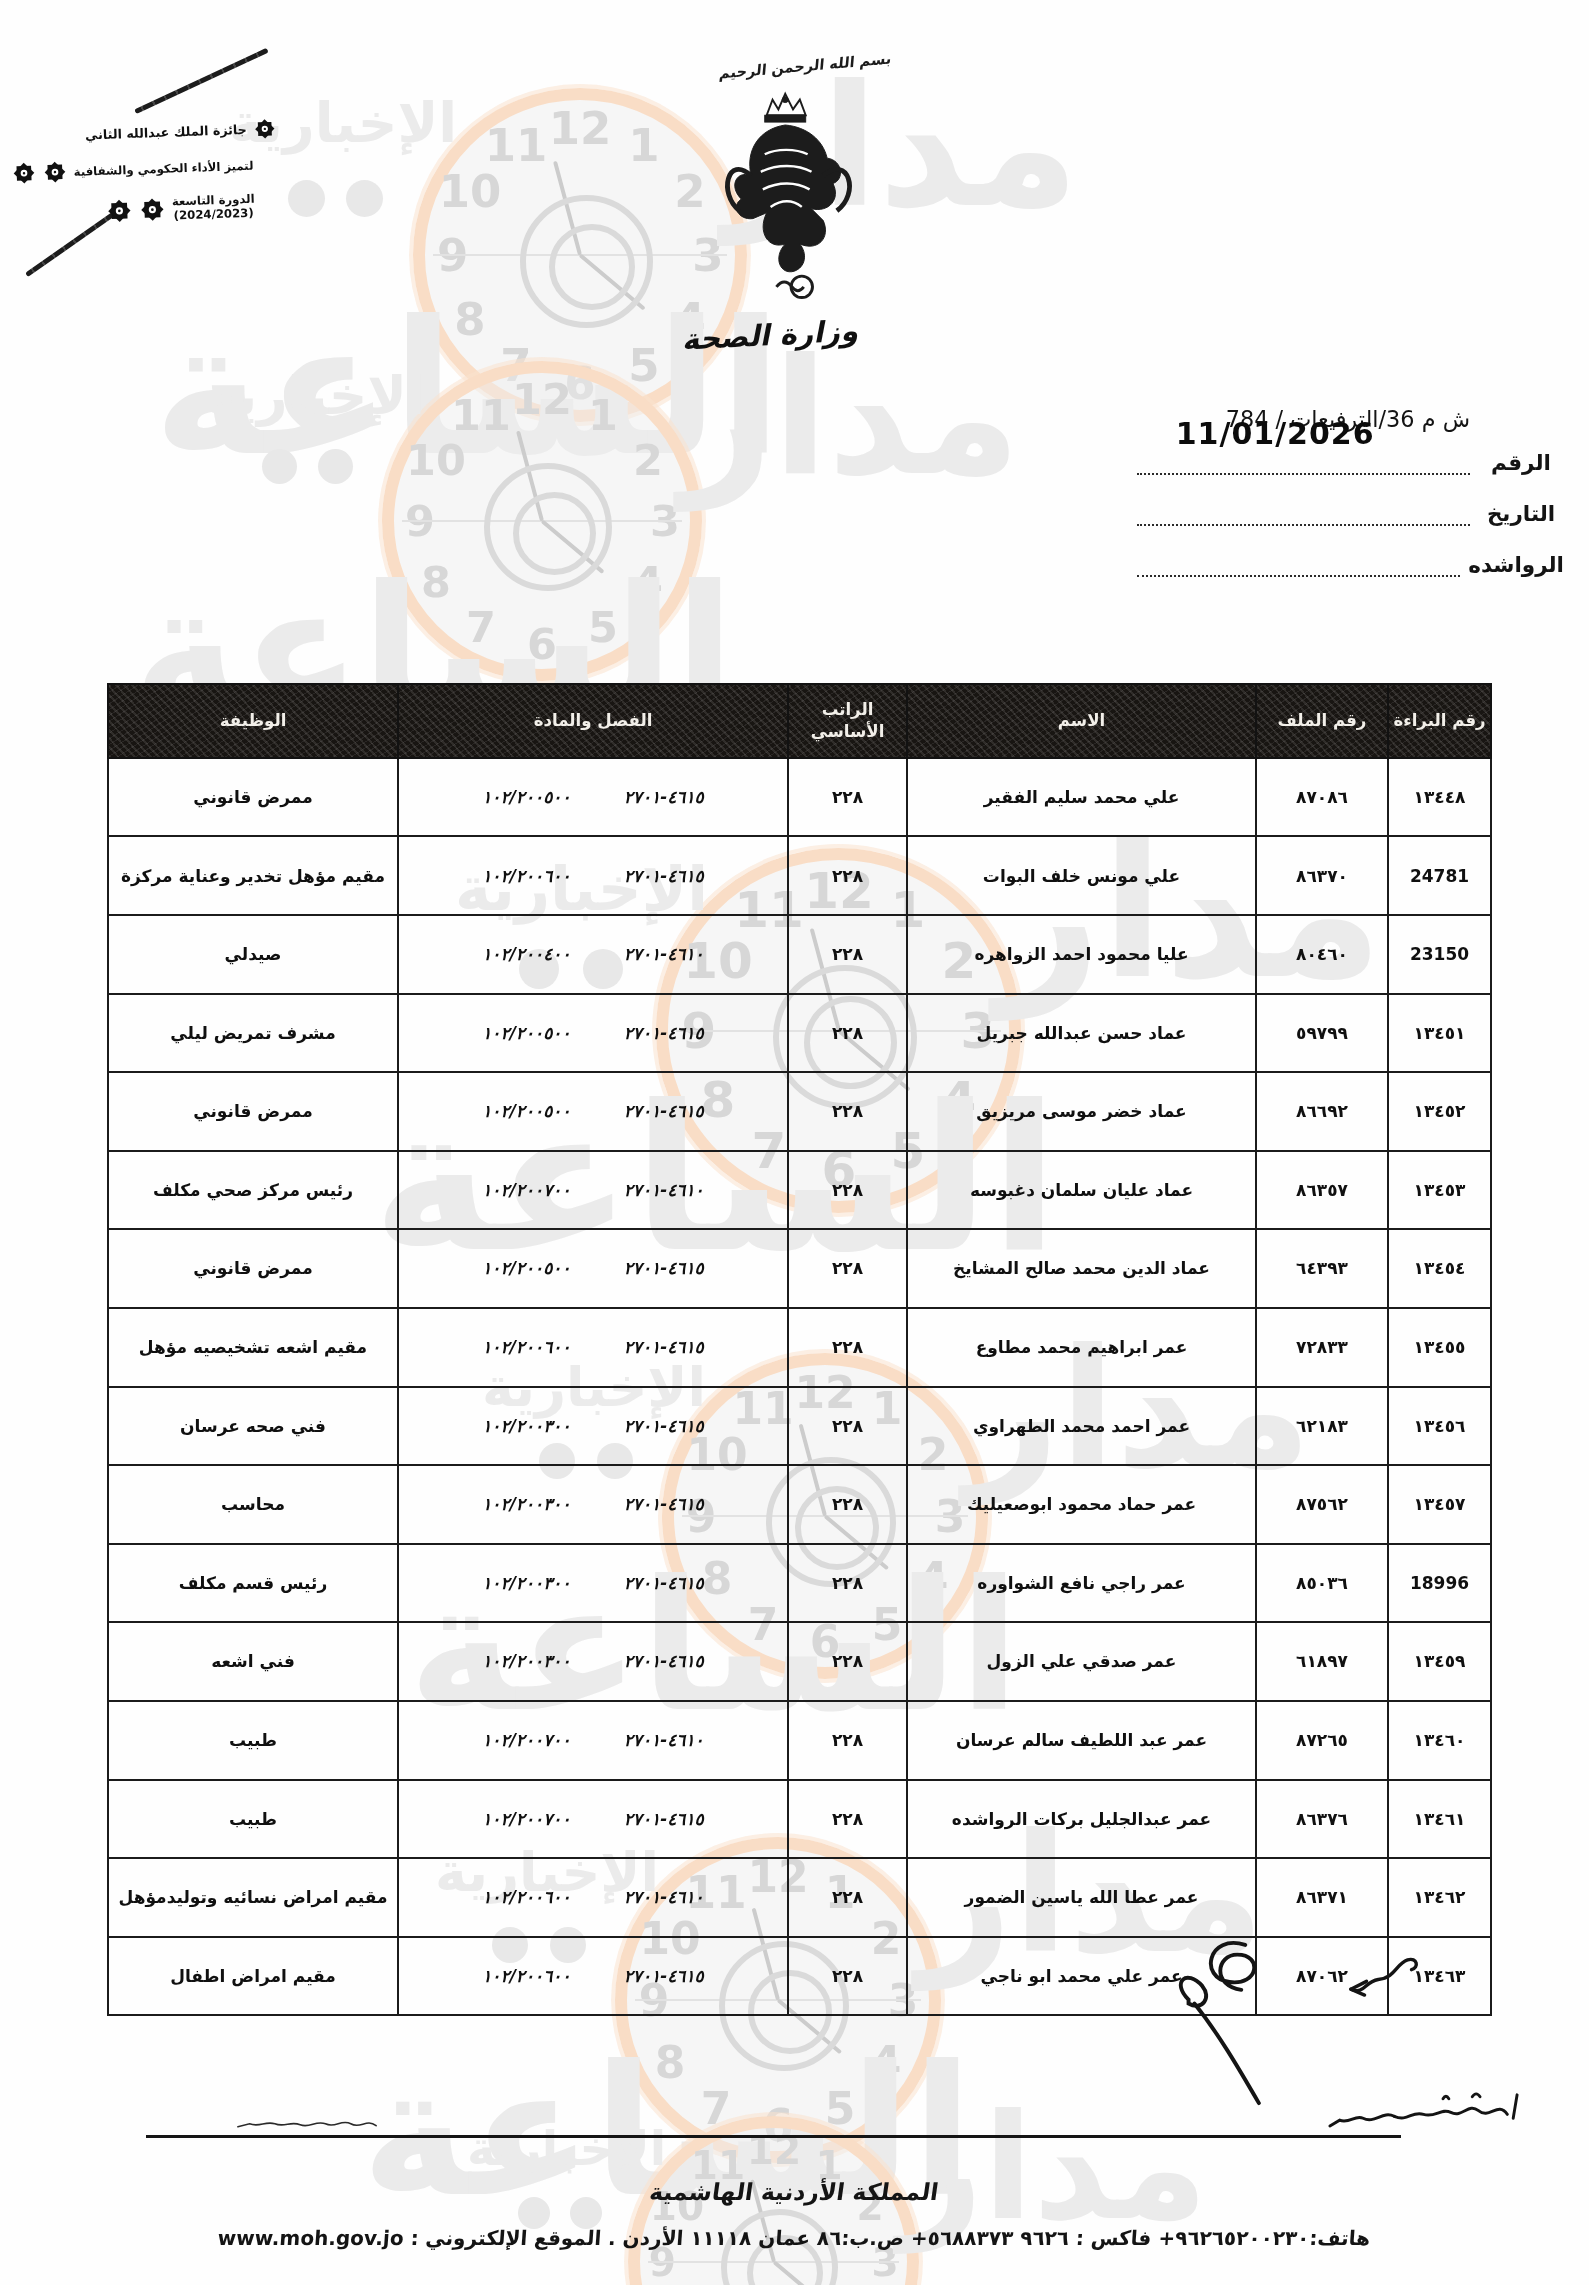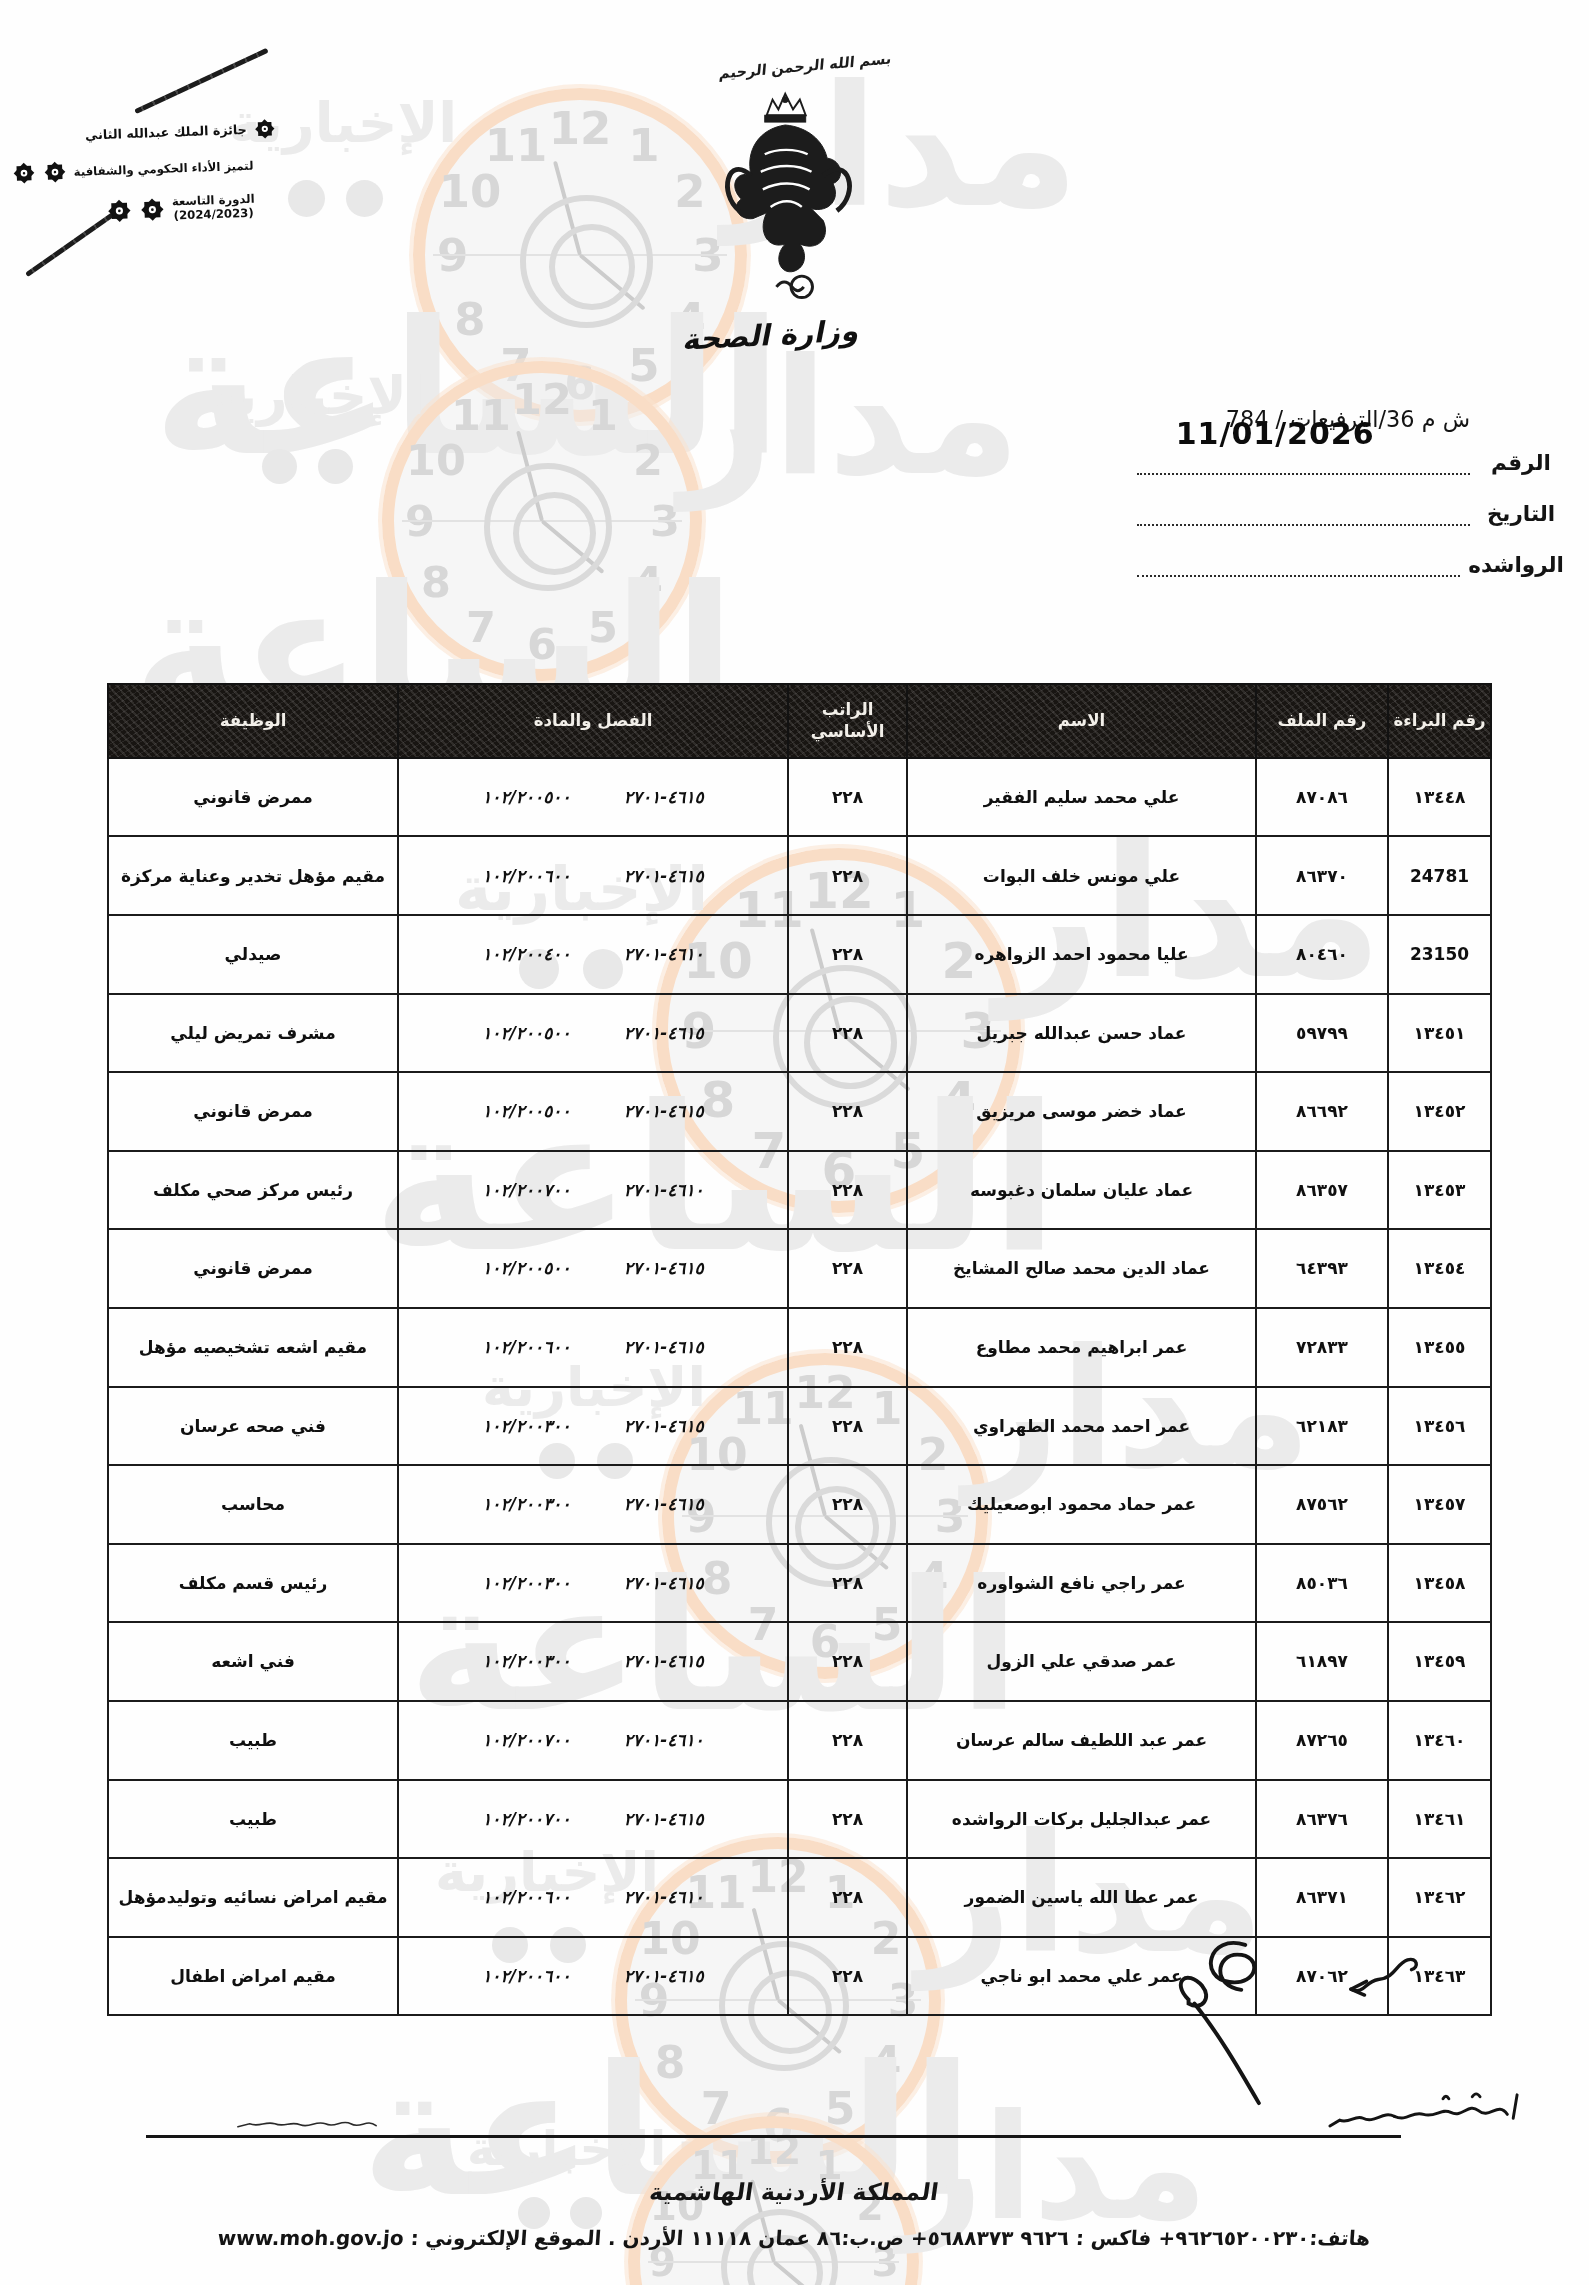--- a/index.html
+++ b/index.html
@@ -448,21 +448,21 @@
           <td>٢٢٨</td>
           <td>
             <span class="codes">
               <span class="code-part">١٠٢/٢٠٠٣٠٠</span>
               <span class="code-part">٤٦١٥-٢٧٠١</span>
             </span>
           </td>
           <td>محاسب</td>
         </tr>
         <tr>
-          <td>١٣٤٥٨</td>
+          <td>18996</td>
           <td>٨٥٠٣٦</td>
           <td>عمر راجي نافع الشواوره</td>
           <td>٢٢٨</td>
           <td>
             <span class="codes">
               <span class="code-part">١٠٢/٢٠٠٣٠٠</span>
               <span class="code-part">٤٦١٥-٢٧٠١</span>
             </span>
           </td>
           <td>رئيس قسم مكلف</td>

